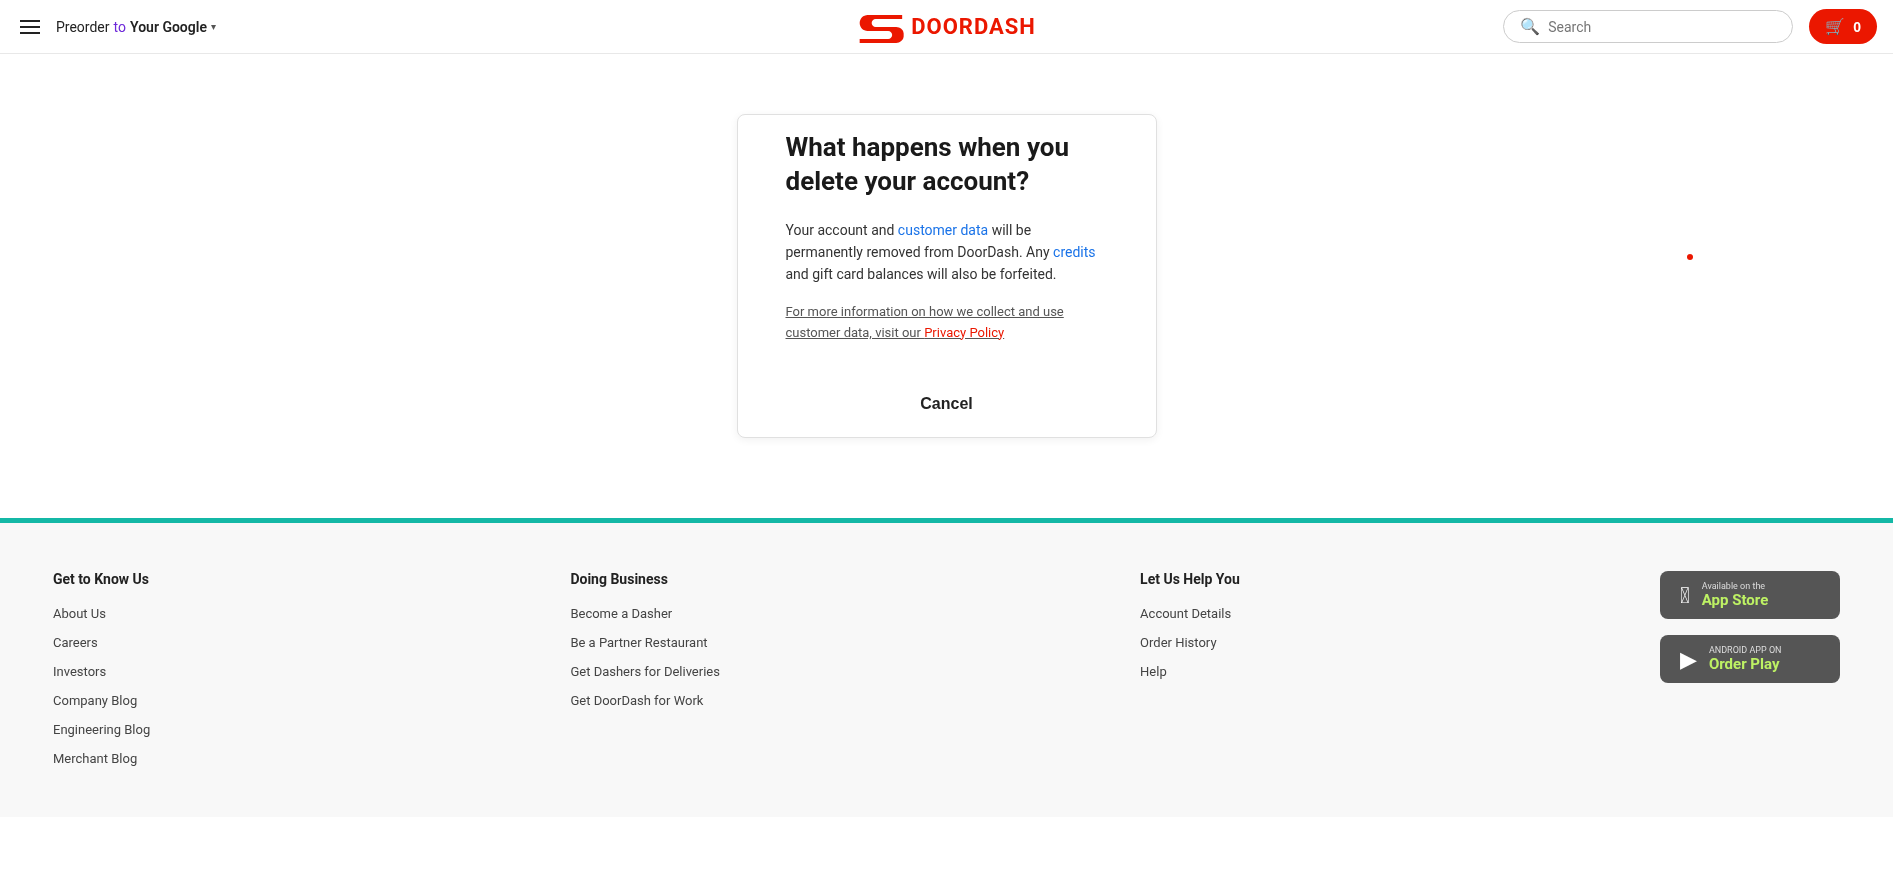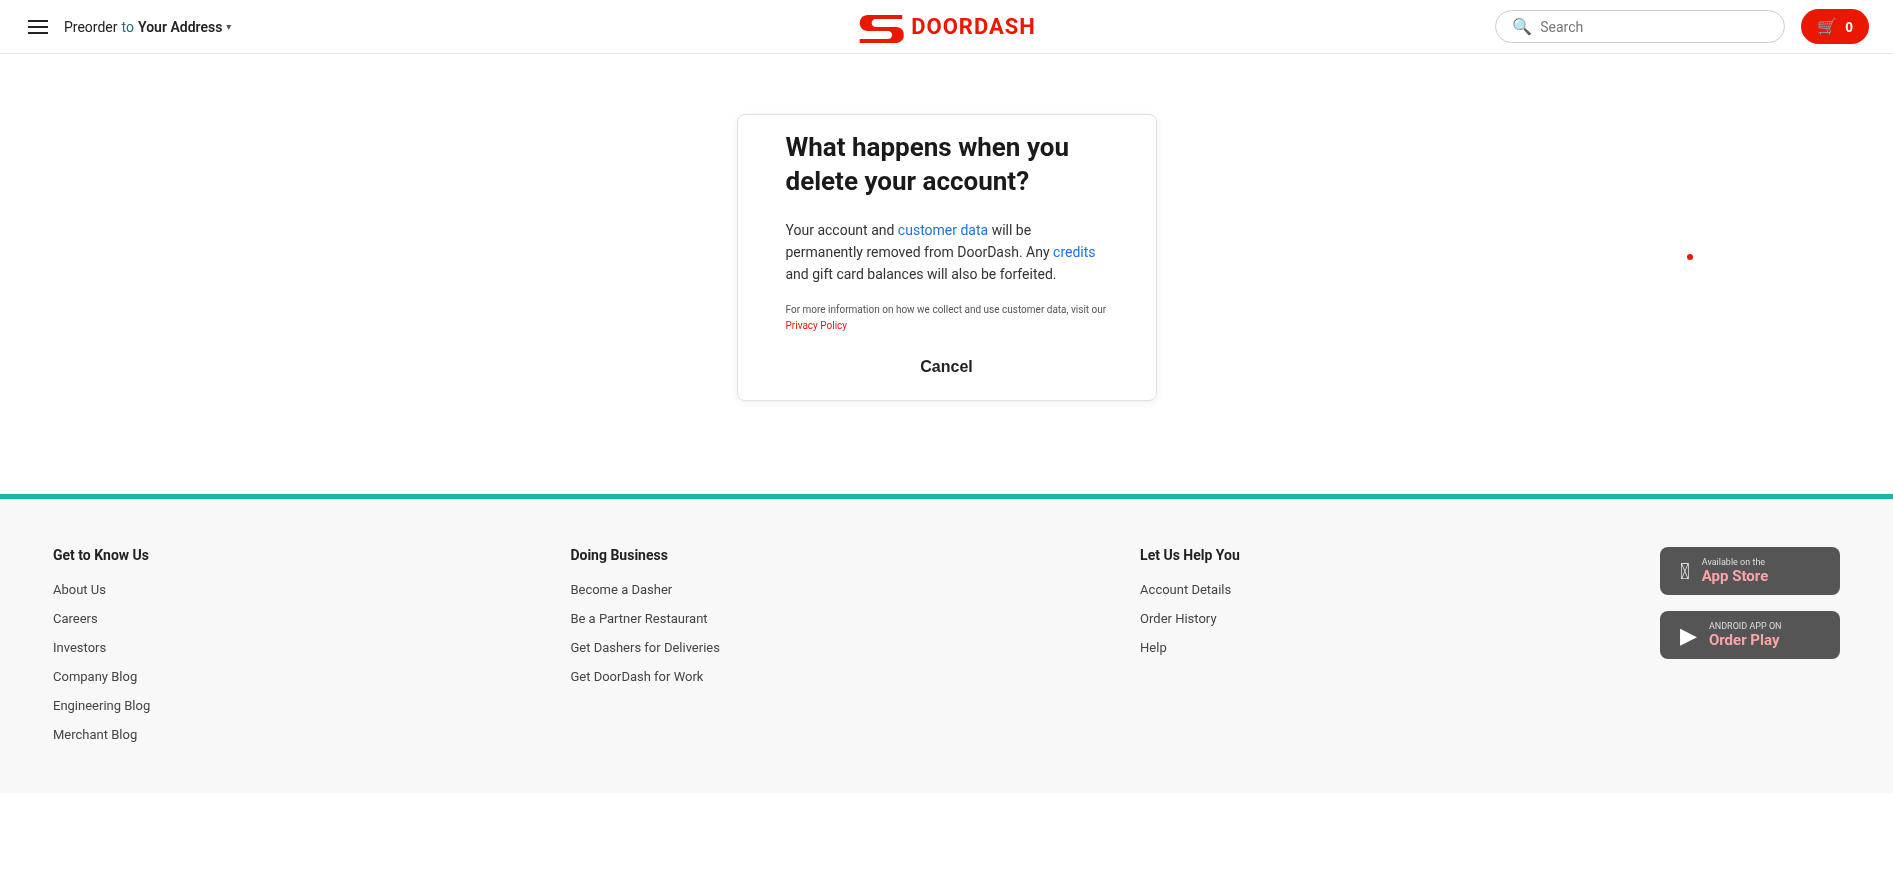--- a/index.html
+++ b/index.html
@@ -3,21 +3,21 @@
   <meta charset="utf-8">
   <style>
     * { margin: 0; padding: 0; box-sizing: border-box; }
     body { font-family: -apple-system, BlinkMacSystemFont, 'Segoe UI', Roboto, sans-serif; background: #fff; min-height: 870px; }
 
     
     .header {
       display: flex;
       align-items: center;
       justify-content: space-between;
-      padding: 0 24px;
+      padding: 0 16px;
       height: 54px;
       border-bottom: 1px solid #e8e8e8;
       background: #fff;
     }
     .header-left {
       display: flex;
       align-items: center;
       gap: 12px;
     }
     .hamburger {
@@ -34,21 +34,21 @@
       background: #222;
     }
     .preorder-text {
       font-size: 14px;
       color: #222;
       display: flex;
       align-items: center;
       gap: 4px;
       cursor: pointer;
     }
-    .preorder-text .to-word { color: #0f766e; }
+    .preorder-text .to-word { color: #6d28d9; }
     .preorder-text .address { font-weight: 600; color: #222; }
     .chevron-down { font-size: 10px; color: #555; }
 
     
     .logo-area {
       position: absolute;
       left: 50%;
       transform: translateX(-50%);
       display: flex;
       align-items: center;
@@ -143,24 +143,25 @@
       line-height: 1.6;
       margin-bottom: 16px;
     }
 
     .dialog-body-text .link-blue {
       color: #1a73e8;
       text-decoration: none;
     }
 
     .dialog-info-text {
-      font-size: 10px;
+      font-size: 13px;
       color: #555;
       line-height: 1.6;
-      margin-bottom: 16px;
+      margin-bottom: 44px;
+      text-decoration: underline;
     }
 
     .dialog-info-text .link-red {
       color: #eb1700;
       text-decoration: none;
     }
 
     .dialog-actions {
       display: flex;
       align-items: center;
@@ -264,38 +265,38 @@
 
     .app-store-text-small {
       font-size: 9px;
       color: #ddd;
       display: block;
     }
 
     .app-store-text-large {
       font-size: 15px;
       font-weight: 700;
-      color: #fca5a5;
+      color: #bef264;
       display: block;
     }
   </style>
 </head>
 <body>
 
 <header class="header">
   <div class="header-left">
     <div class="hamburger">
       <span></span>
       <span></span>
       <span></span>
     </div>
     <div class="preorder-text">
       <span>Preorder</span>
       <span class="to-word">to</span>
-      <span class="address">Your Address</span>
+      <span class="address">Your Google</span>
       <span class="chevron-down">▾</span>
     </div>
   </div>
 
   <div class="logo-area">
     <div class="doordash-logo">
 
       <svg class="logo-dash" viewBox="0 0 46 32" fill="none" xmlns="http://www.w3.org/2000/svg">
         <path d="M38.5 4H10C5.6 4 2 7.6 2 12s3.6 8 8 8h20.5c2.2 0 4 1.8 4 4s-1.8 4-4 4H2v4h36.5c4.4 0 8-3.6 8-8s-3.6-8-8-8H18c-2.2 0-4-1.8-4-4s1.8-4 4-4h26.5V4h-6z" fill="#eb1700"></path>
       </svg>

